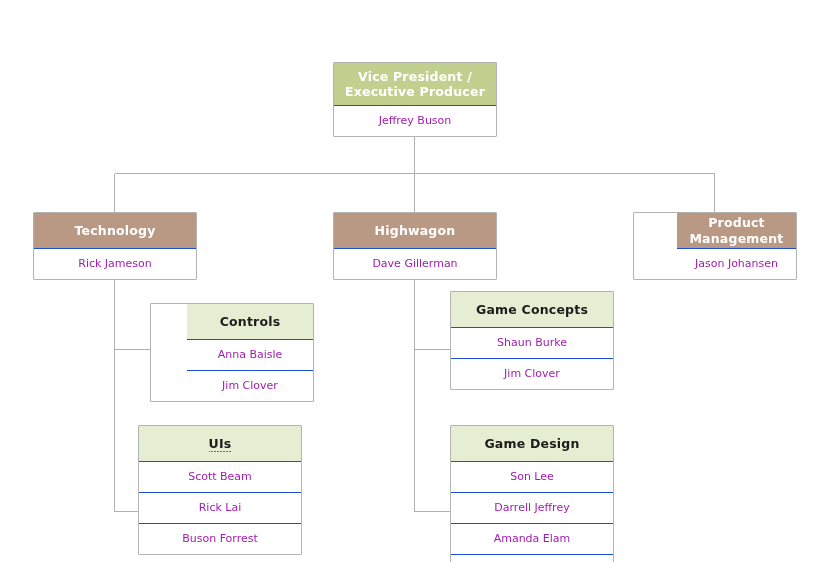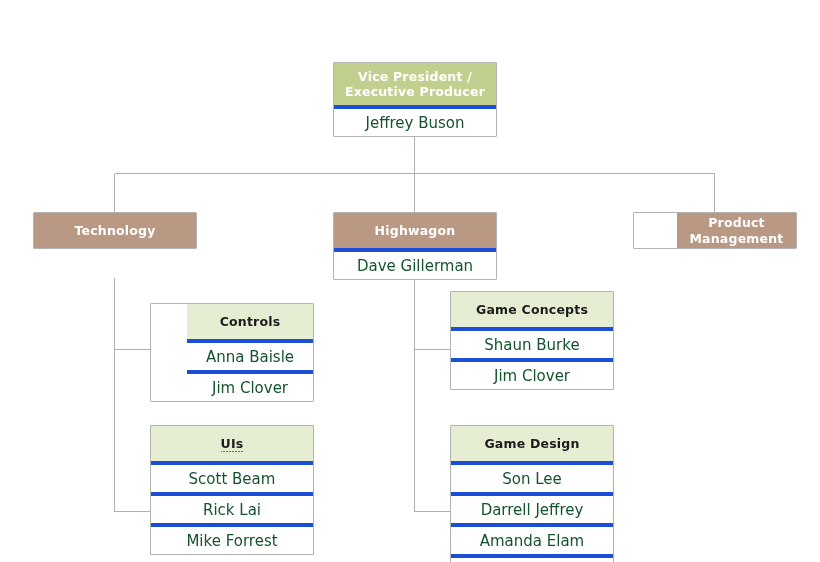--- a/index.html
+++ b/index.html
@@ -46,26 +46,26 @@
     font-weight: bold;
     letter-spacing: 0.2px;
     display: flex;
     align-items: center;
     justify-content: center;
     line-height: 1.22;
   }
   .node-row {
     box-sizing: border-box;
     text-align: center;
-    color: #14532d;
-    font-size: 15px;
+    color: #a21caf;
+    font-size: 11px;
     display: flex;
     align-items: center;
     justify-content: center;
-    border-top: 4px solid #1d4ed8;
+    border-top: 1px solid #1d4ed8;
     line-height: 1.2;
   }
 
   
   .node.level-exec { width: 164px; }
   .node.level-exec .node-header {
     background: #c2d08f;
     color: #ffffff;
     font-size: 12.5px;
     height: 42px;
@@ -143,46 +143,48 @@
   </svg>
 
   <div class="node level-exec" style="left:333px; top:15px;">
     <div class="node-header">Vice President /
 Executive Producer</div>
     <div class="node-row">Jeffrey Buson</div>
   </div>
 
   <div class="node level-dept" style="left:33px; top:165px;">
     <div class="node-header">Technology</div>
+    <div class="node-row">Rick Jameson</div>
   </div>
 
   <div class="node level-dept" style="left:333px; top:165px;">
     <div class="node-header">Highwagon</div>
     <div class="node-row">Dave Gillerman</div>
   </div>
 
   <div class="node level-dept" style="left:633px; top:165px;padding-left:43px;">
     <div class="node-header">Product Management</div>
+    <div class="node-row">Jason Johansen</div>
   </div>
 
   <div class="node level-team" style="left:150px; top:256px;padding-left:36px;">
     <div class="node-header">
       <span>Controls</span>
     </div>
     <div class="node-row">Anna Baisle</div>
     <div class="node-row">Jim Clover</div>
   </div>
 
-  <div class="node level-team" style="left:150px; top:378px;">
+  <div class="node level-team" style="left:138px; top:378px;">
     <div class="node-header">
       <span class="spellcheck">UIs</span>
     </div>
     <div class="node-row">Scott Beam</div>
     <div class="node-row">Rick Lai</div>
-    <div class="node-row">Mike Forrest</div>
+    <div class="node-row">Buson Forrest</div>
   </div>
 
   <div class="node level-team" style="left:450px; top:244px;">
     <div class="node-header">
       <span>Game Concepts</span>
     </div>
     <div class="node-row">Shaun Burke</div>
     <div class="node-row">Jim Clover</div>
   </div>
 

